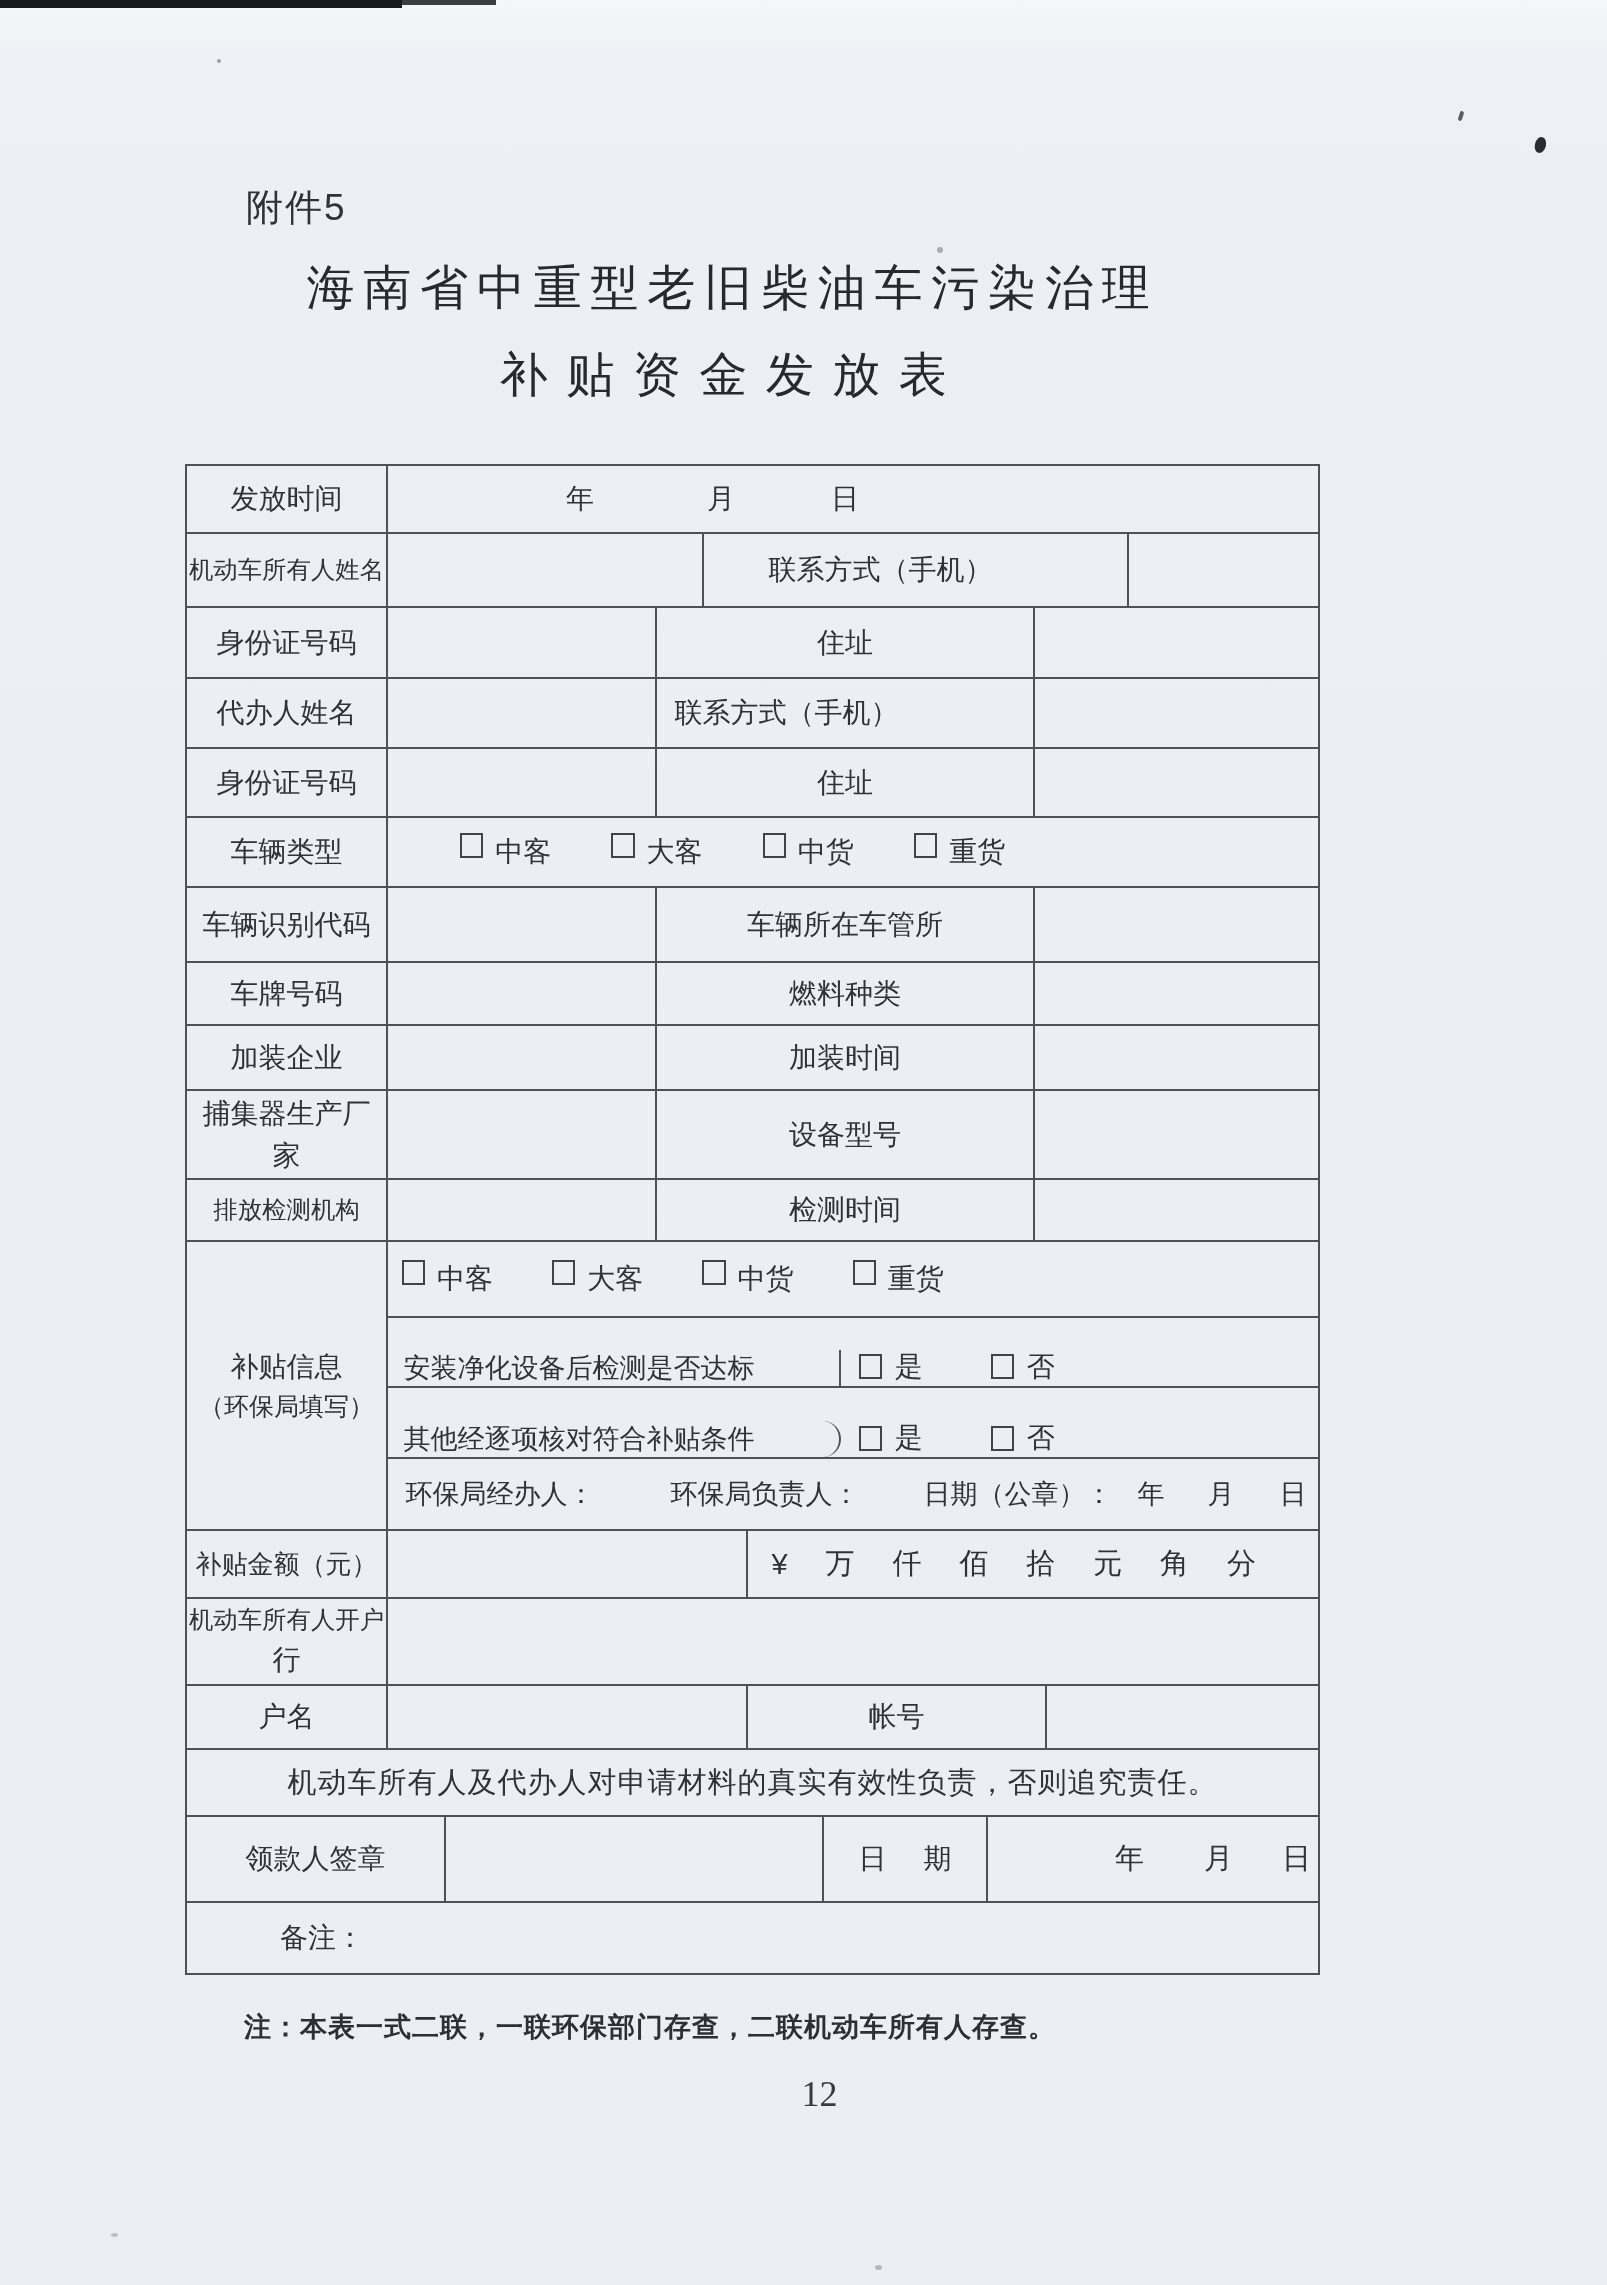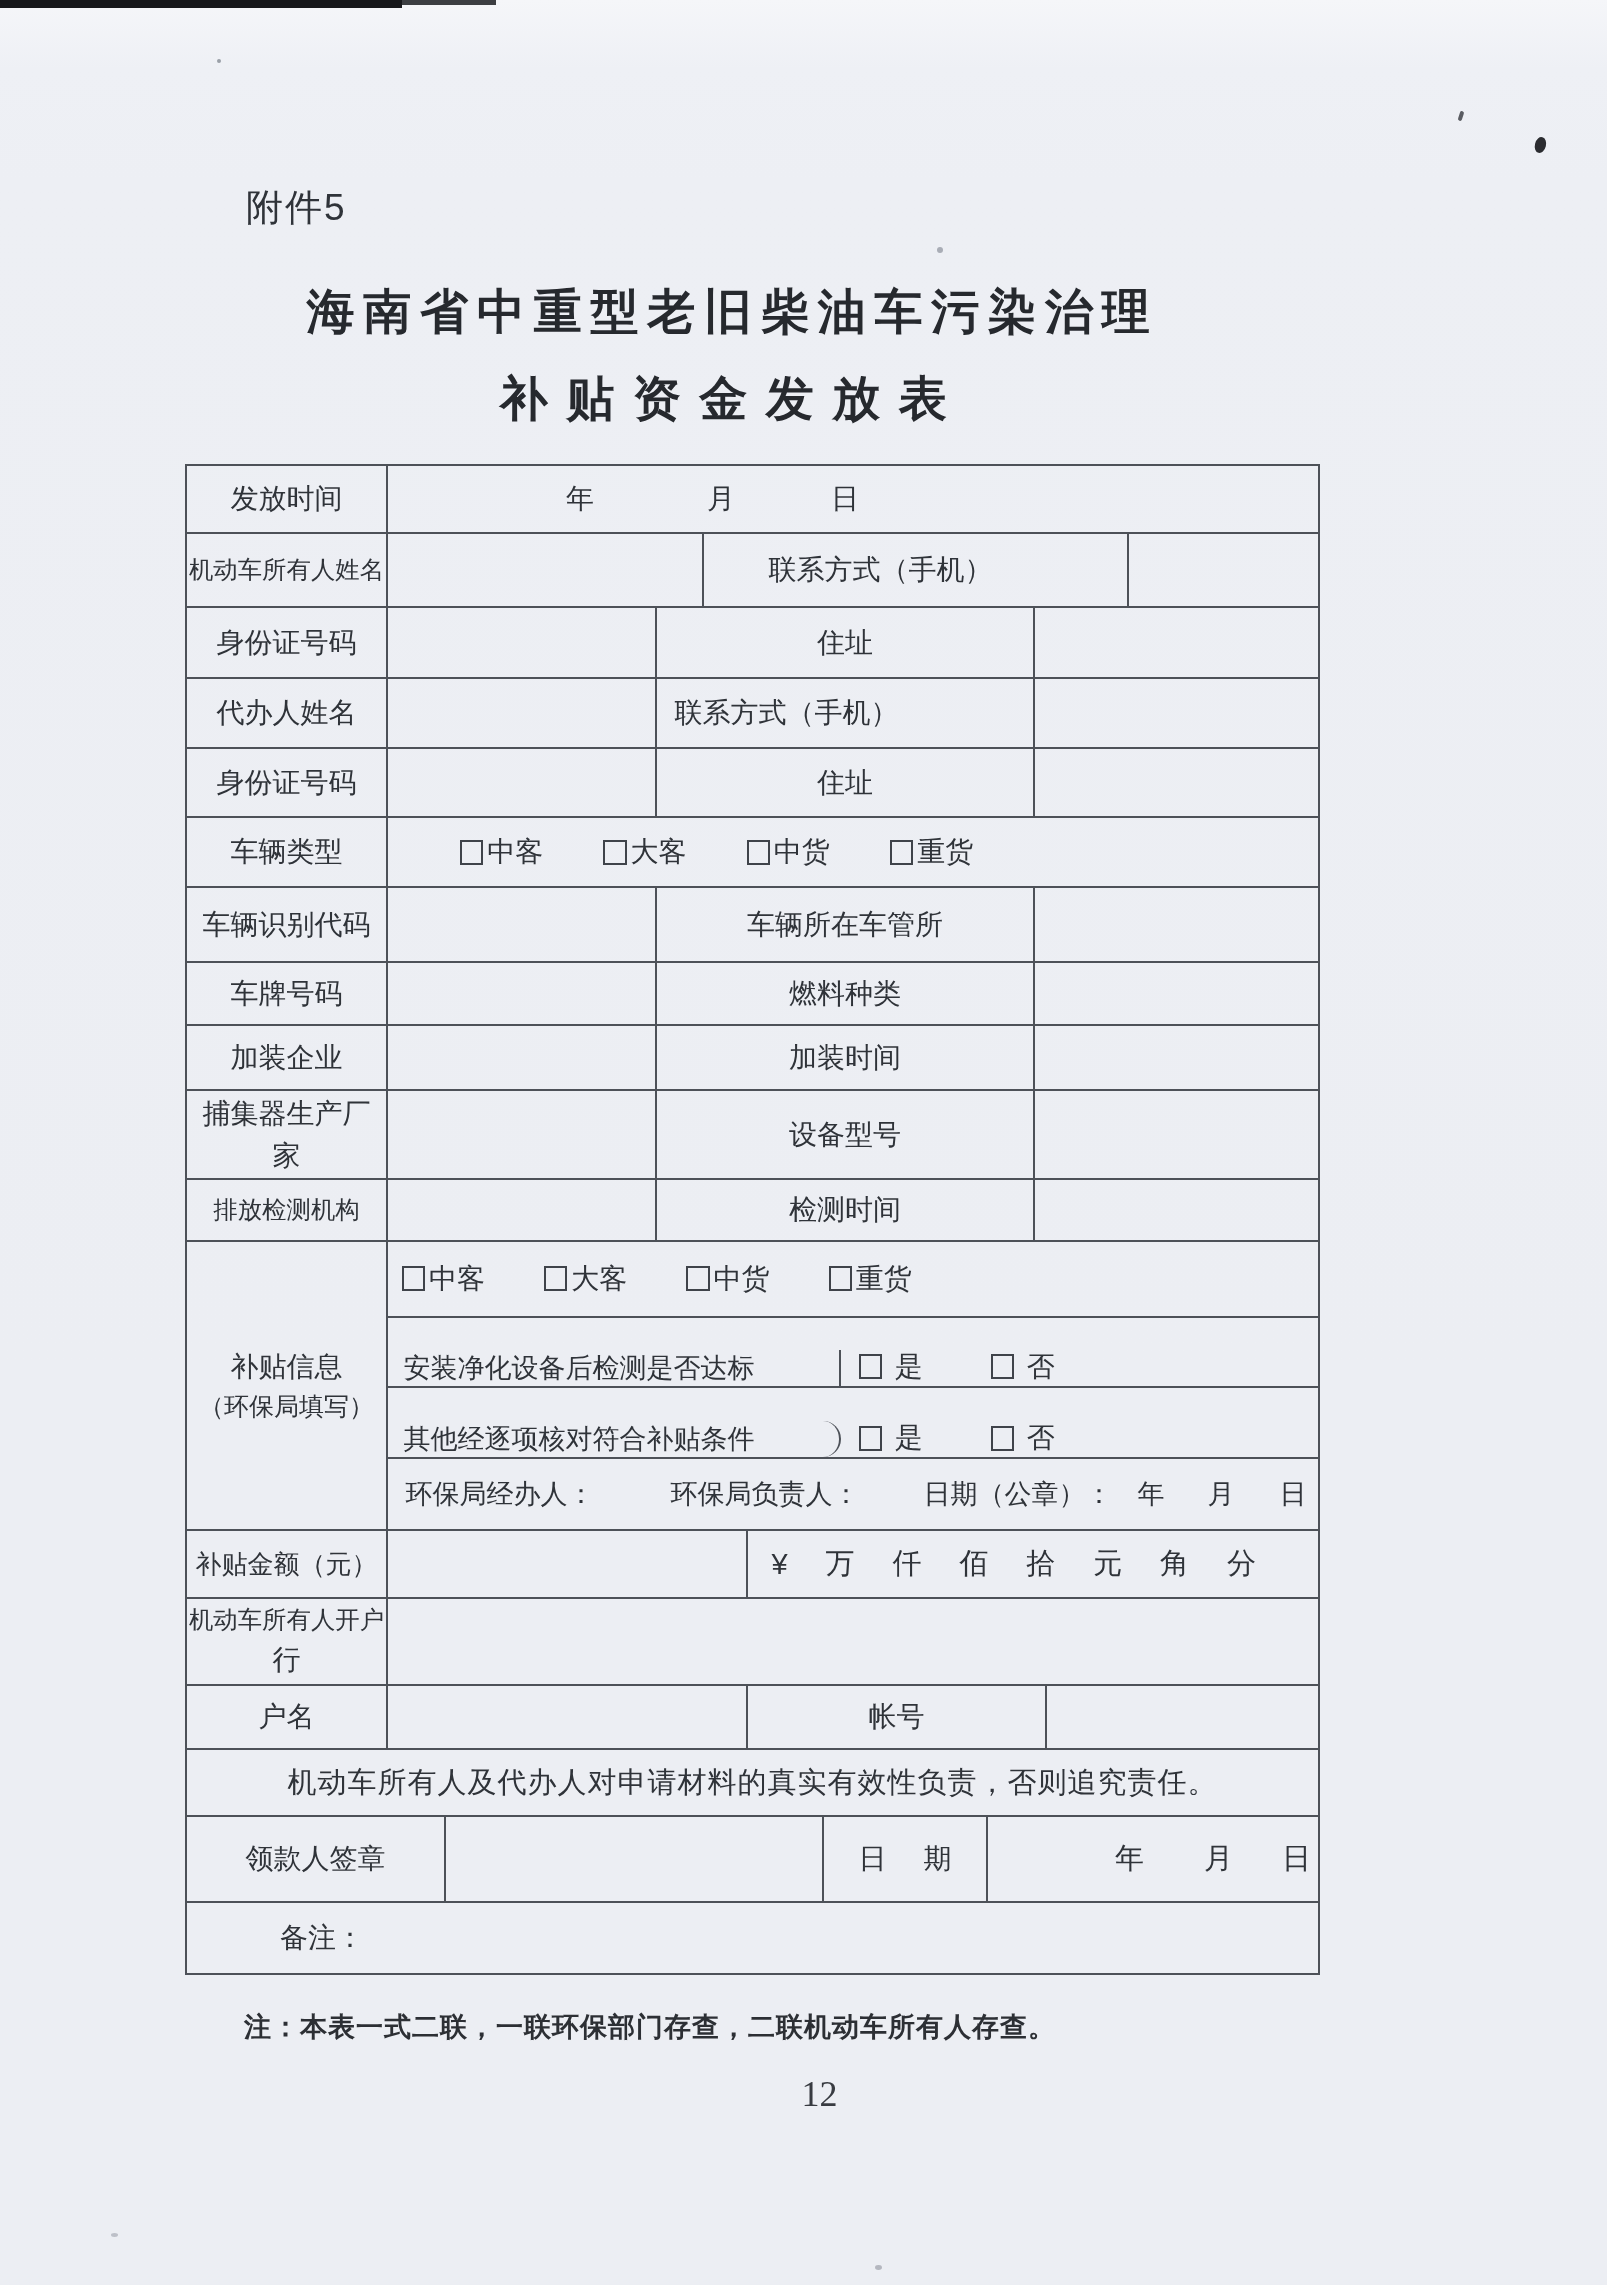--- a/index.html
+++ b/index.html
@@ -15,38 +15,38 @@
   .strip1{left:0;top:0;width:402px;height:7.8px;background:#17181b;}
   .strip2{left:402px;top:0;width:94px;height:4.9px;background:#3c3e42;}
   .dot-big{left:1535px;top:137px;width:10.7px;height:15.6px;background:#2b2c30;border-radius:50%;transform:rotate(14deg);}
   .tick{left:1459px;top:111px;width:3.9px;height:9.8px;background:#5a5c62;transform:rotate(18deg);border-radius:2px;}
   .speck1{left:217px;top:59px;width:3.9px;height:3.9px;background:#9aa0a8;border-radius:50%;}
   .speck2{left:937px;top:247px;width:5.9px;height:5.9px;background:#a9adb6;border-radius:50%;}
   .speck3{left:111px;top:2233px;width:6.8px;height:3.9px;background:#bdc0c8;border-radius:50%;}
   .speck4{left:875px;top:2265px;width:6.8px;height:4.9px;background:#b4b7bf;border-radius:50%;}
 
   .attach{left:246px;top:183px;font-size:37px;letter-spacing:2px;}
-  .title{left:0;width:1465px;text-align:center;font-weight:bold;color:#26292e;margin-top:24px;}
+  .title{left:0;width:1465px;text-align:center;font-weight:normal;color:#26292e;}
   .title1{top:256px;font-size:48px;letter-spacing:8.8px;}
   .title2{top:343px;font-size:48px;letter-spacing:18.5px;}
 
   .tbl{left:185px;top:464px;width:1135px;border:2px solid #4d5158;box-sizing:border-box;background:transparent;}
   .row{display:flex;border-bottom:2px solid #4d5158;box-sizing:border-box;align-items:stretch;}
   .row.last{border-bottom:none;}
   .c{border-right:2px solid #4d5158;box-sizing:border-box;display:flex;align-items:center;font-size:28px;flex:none;}
   .c.end{border-right:none;flex:1 1 auto;}
   .lab{width:201px;justify-content:center;text-align:center;}
   .lab2{flex-direction:column;justify-content:center;line-height:1.5;}
   .sm{font-size:24.4px;}
   .mid{justify-content:center;}
   .leftpad{justify-content:flex-start;padding-left:17.6px;}
   .w2{width:269px;}
   .w3{width:378px;}
   .cbx{width:23.4px;height:25px;border:2px solid #3f434a;box-sizing:border-box;display:inline-block;flex:none;}
-  .opt{display:flex;align-items:center;}
+  .opt{display:flex;gap:8px;}
   .opt .cbx{margin-right:3.9px;}
   .yn .cbx{margin-right:12.7px;}
   .sub{flex:1 1 auto;display:flex;flex-direction:column;}
   .srow{display:flex;border-bottom:2px solid #4d5158;box-sizing:border-box;align-items:flex-end;}
   .srow.last{border-bottom:none;}
   .statement{justify-content:center;font-size:29px;letter-spacing:1px;}
   .foot{left:244px;top:2009px;font-size:27px;font-weight:600;color:#2c2f34;letter-spacing:1px;}
   .pageno{left:16px;width:1607px;top:2073px;text-align:center;font-size:36px;font-family:"Liberation Serif","DejaVu Serif",serif;color:#383b41;}
 </style>
 </head>

